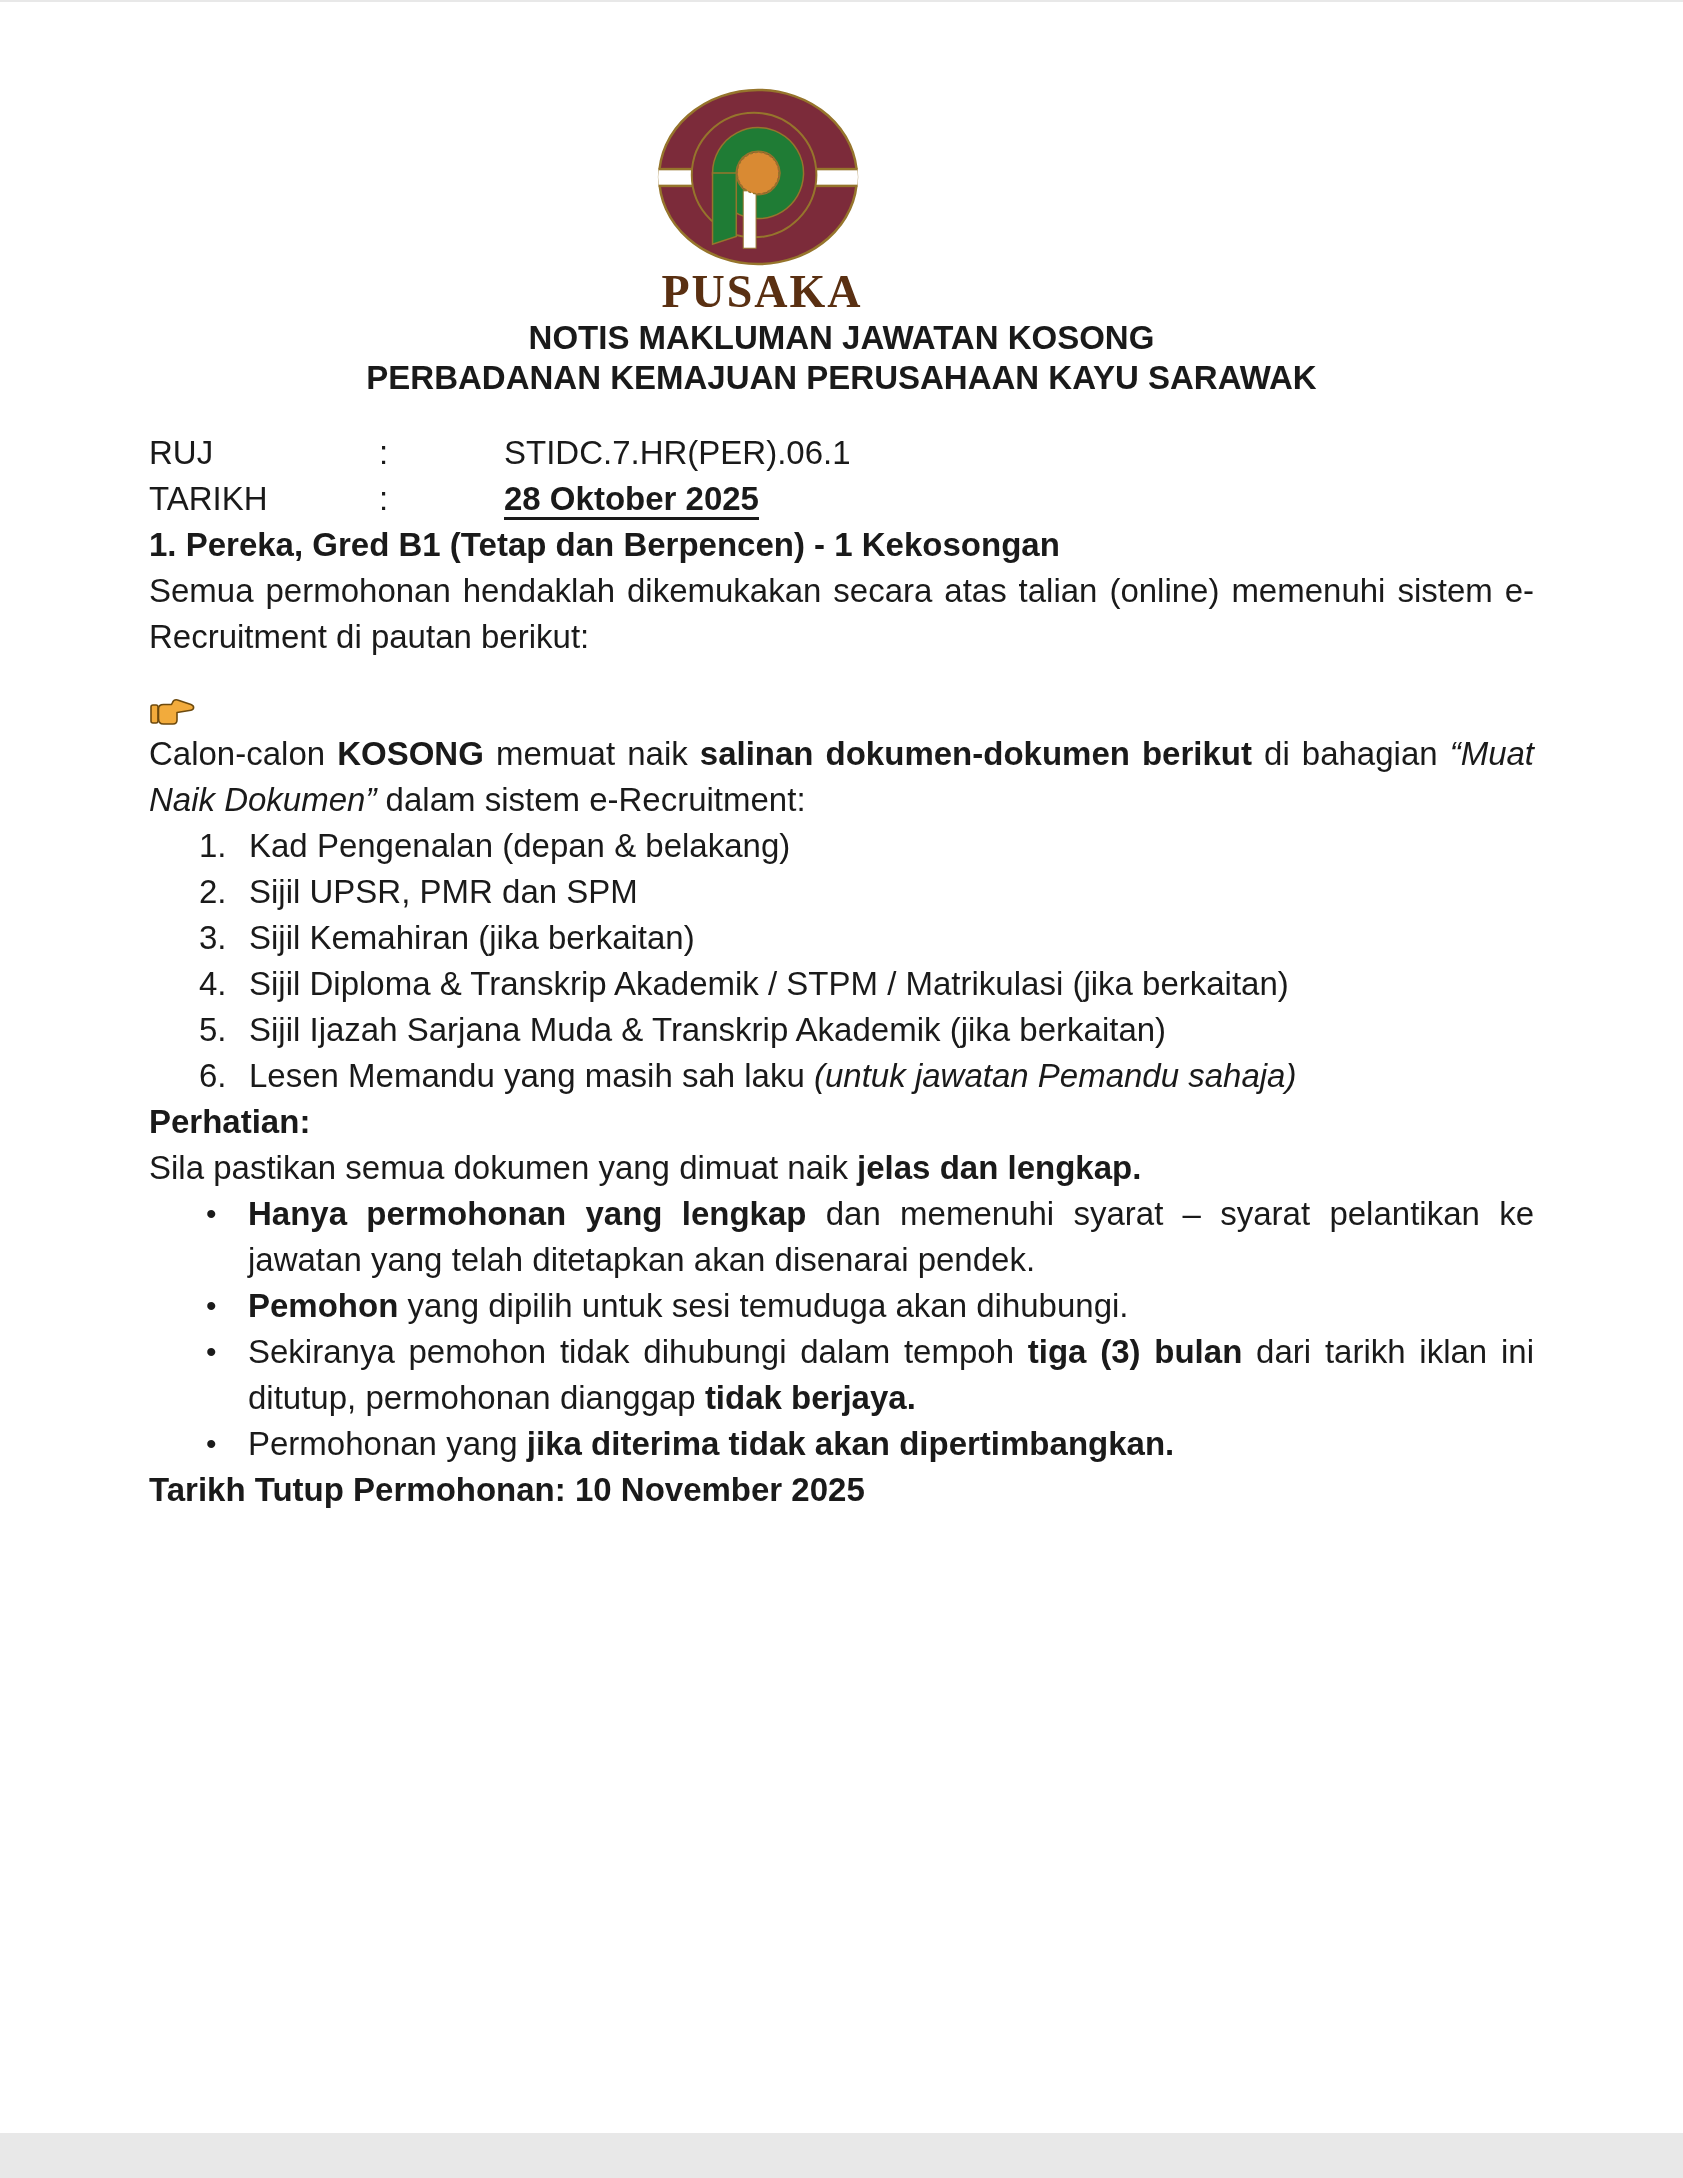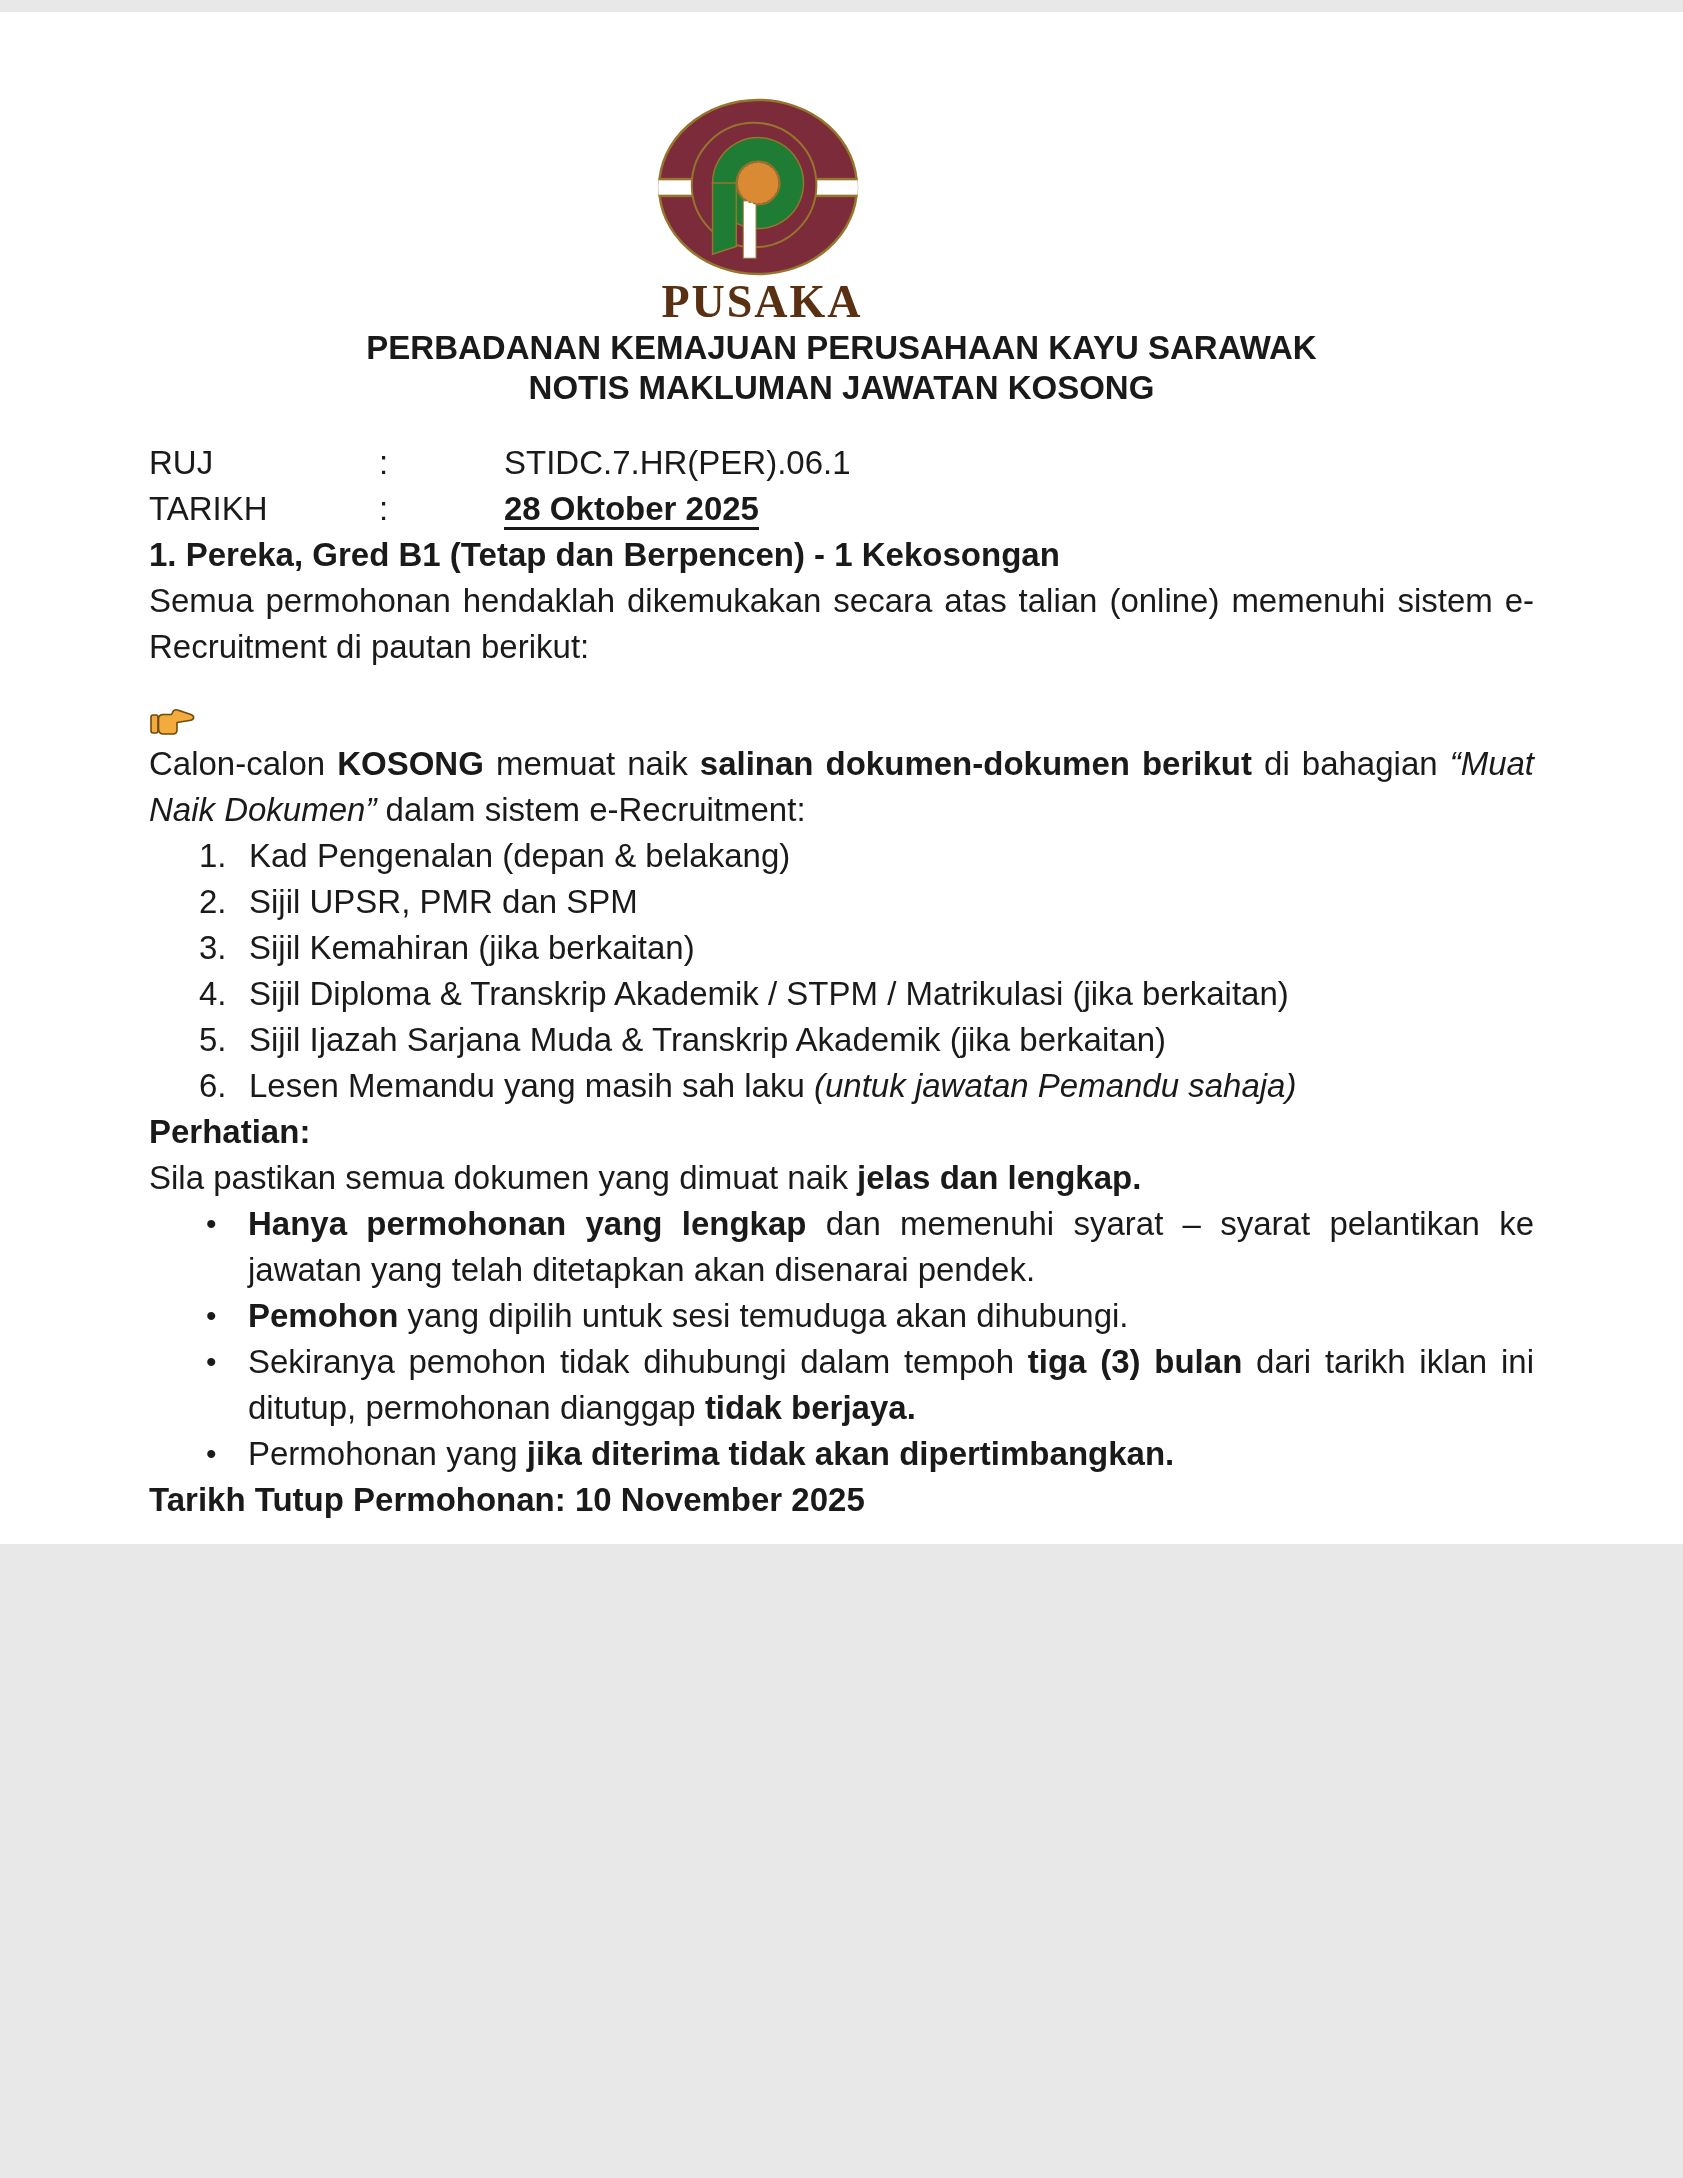--- a/index.html
+++ b/index.html
@@ -1,19 +1,19 @@
 <!DOCTYPE html>
 <html style="--maroon: #7c2b3a; --green: #1f7c35; --orange: #d98a33; --gold: #96752c; --wordmark_brown: #5a3012; --hand_orange: #f2ab3c;"><head>
 <meta charset="utf-8">
 <style>
   html,body { margin:0; padding:0; background:#e8e8e8; }
   .page {
     position:relative;
-    width:1683px; height:1532px;
-    margin:12px auto;
+    width:1683px; height:2131px;
+    margin:2px auto;
     background:#ffffff;
     box-sizing:border-box;
     padding:84px 149px 0 149px;
     font-family:"Liberation Sans", sans-serif;
     color:#1a1a1a;
     overflow:hidden;
   }
   .b { font-weight:bold; }
   .i { font-style:italic; }
 
@@ -106,22 +106,22 @@
       <circle cx="108" cy="90" r="63" style="fill:var(--maroon);stroke:var(--gold);" stroke-width="2"></circle>
       <path d="M112 42 a46 46 0 1 0 0.01 0 Z M112 66 a22 22 0 1 1 -0.01 0 Z" fill-rule="evenodd" style="fill:var(--green);stroke:var(--gold);" stroke-width="1.5"></path>
       <path d="M66 88 L66 160 L90 152 L90 88 Z" style="fill:var(--green);stroke:var(--gold);" stroke-width="1.5"></path>
       <rect x="97" y="106" width="13" height="58" fill="#ffffff" style="stroke:var(--gold);" stroke-width="1"></rect>
       <circle cx="112" cy="88" r="21" style="fill:var(--orange);stroke:var(--gold);" stroke-width="1.5" stroke-dasharray="3,2"></circle>
     </svg>
     <div class="wordmark">PUSAKA</div>
   </div>
 
   <div class="doc-title">
+    <div>NOTIS MAKLUMAN JAWATAN KOSONG</div>
     <div>PERBADANAN KEMAJUAN PERUSAHAAN KAYU SARAWAK</div>
-    <div>NOTIS MAKLUMAN JAWATAN KOSONG</div>
   </div>
 
   <div class="ref-table">
     <div class="ref-row">
       <span class="ref-label">RUJ</span>
       <span class="ref-colon">:</span>
       <span class="ref-value">STIDC.7.HR(PER).06.1</span>
     </div>
     <div class="ref-row">
       <span class="ref-label">TARIKH</span>

